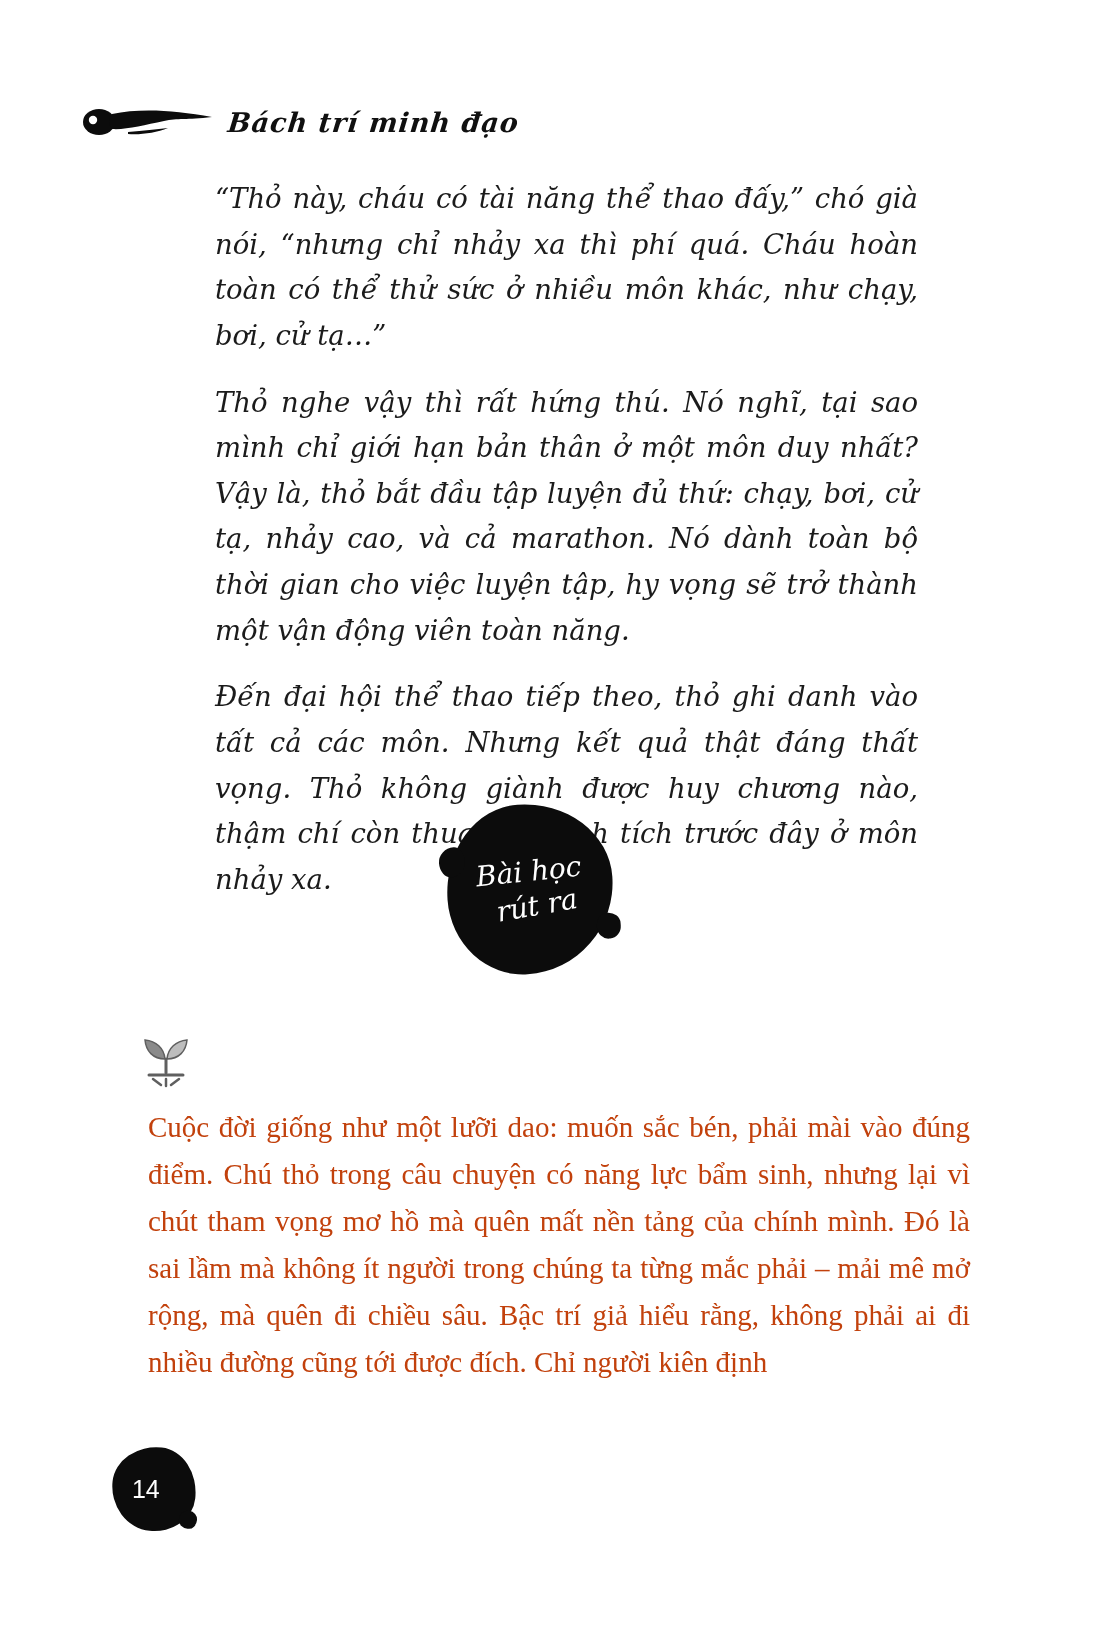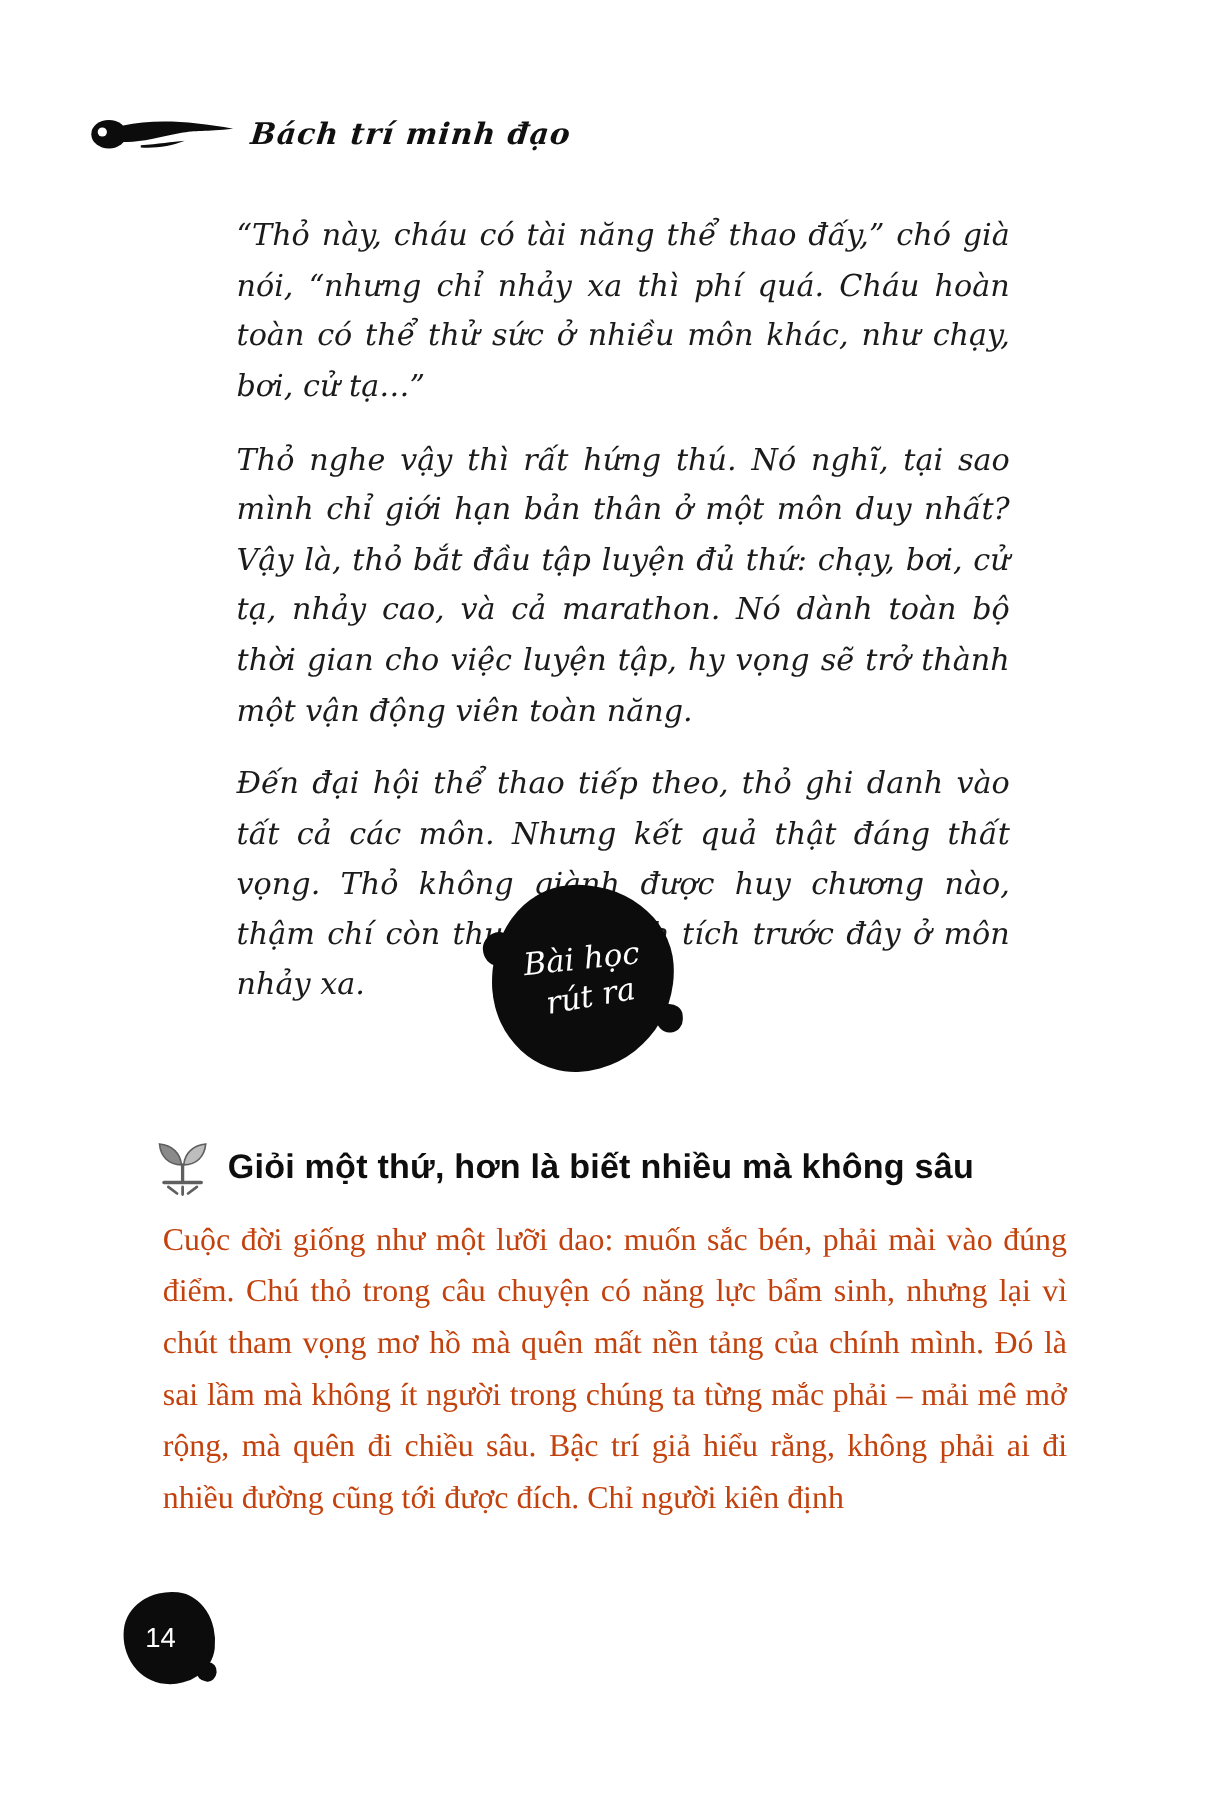--- a/index.html
+++ b/index.html
@@ -45,21 +45,20 @@
     width: 703px;
   }
   .story-para {
     font-family: "DejaVu Serif", serif;
     font-style: italic;
     font-size: 27.5px;
     line-height: 1.66;
     text-align: justify;
     color: #1b1b1b;
     margin-bottom: 21px;
-    margin-top: 16px;
   }
 
   
   .lesson-badge {
     position: absolute;
     left: 447px;
     top: 804px;
     width: 166px;
     height: 170px;
     background: #0c0c0c;
@@ -189,21 +188,20 @@
 
       <path d="M24 26 C 12 26, 5 18, 4 7 C 15 8, 23 15, 24 26 Z" fill="#8a8a8a" stroke="#5f5f5f" stroke-width="1.5"></path>
 
       <path d="M26 26 C 38 26, 45 18, 46 7 C 35 8, 27 15, 26 26 Z" fill="#bdbdbd" stroke="#5f5f5f" stroke-width="1.5"></path>
 
       <path d="M25 26 L25 40" stroke="#5f5f5f" stroke-width="3" stroke-linecap="round"></path>
 
       <path d="M8 42 L42 42" stroke="#5f5f5f" stroke-width="3" stroke-linecap="round"></path>
       <path d="M12 46 L20 52 M38 46 L30 52 M25 46 L25 53" stroke="#5f5f5f" stroke-width="2.5" stroke-linecap="round"></path>
     </svg>
-    <div class="lesson-heading">Giỏi một thứ, hơn là biết nhiều mà không sâu</div>
   </div>
 
   <p class="lesson-body">Cuộc đời giống như một lưỡi dao: muốn sắc bén, phải mài vào đúng điểm. Chú thỏ trong câu chuyện có năng lực bẩm sinh, nhưng lại vì chút tham vọng mơ hồ mà quên mất nền tảng của chính mình. Đó là sai lầm mà không ít người trong chúng ta từng mắc phải – mải mê mở rộng, mà quên đi chiều sâu. Bậc trí giả hiểu rằng, không phải ai đi nhiều đường cũng tới được đích. Chỉ người kiên định</p>
 
   <div class="page-number-blob">
     <span class="page-number">14</span>
   </div>
 
 </div>
 

